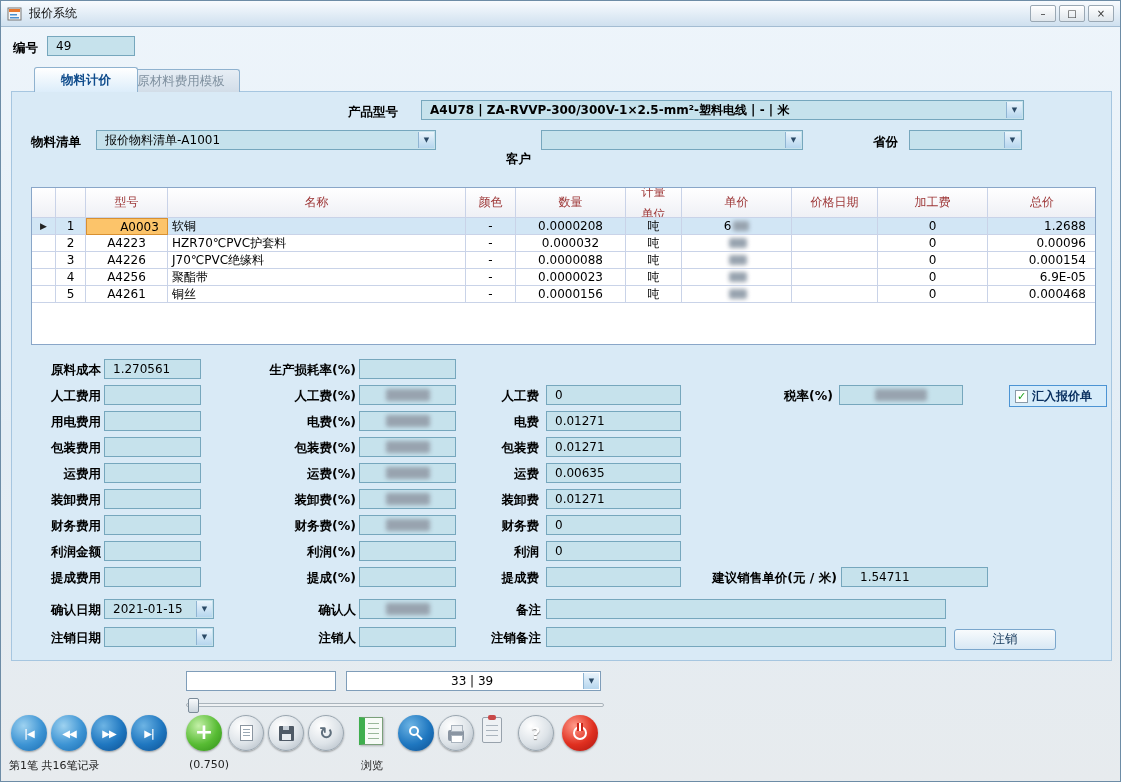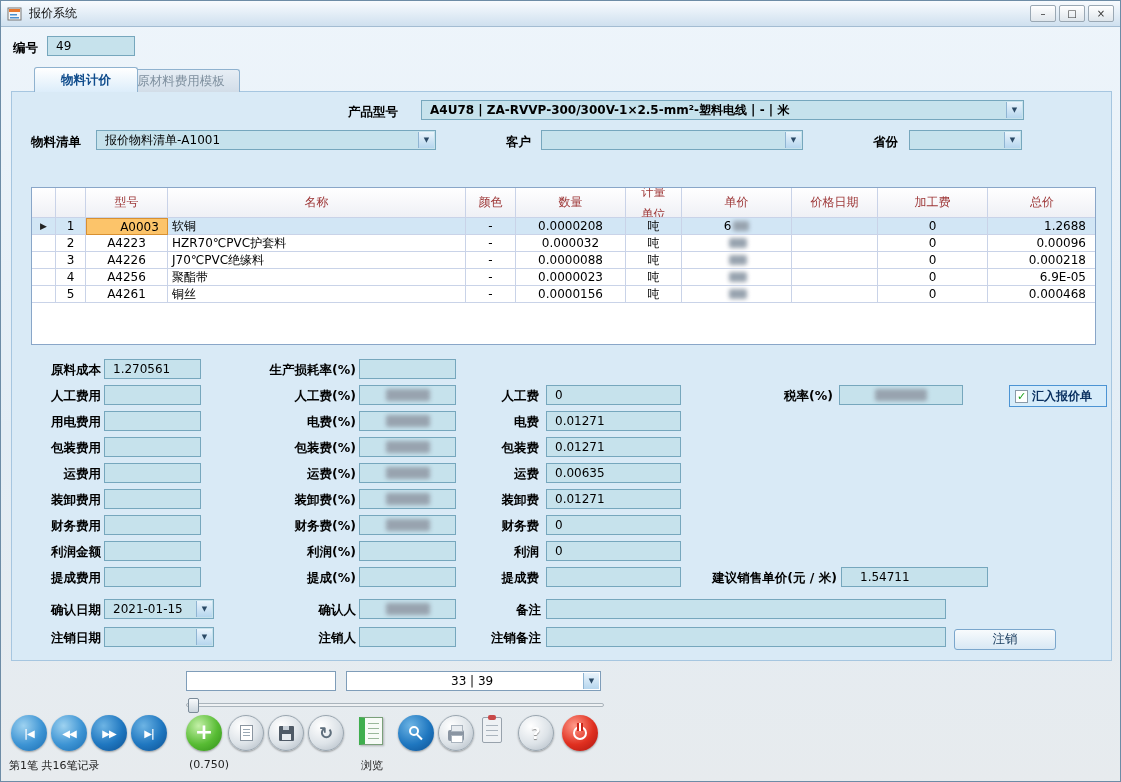--- a/index.html
+++ b/index.html
@@ -126,21 +126,21 @@
   <div class="tbx combo bold" style="left:420px;top:99px;width:603px;z-index:5">
     <span>A4U78 | ZA-RVVP-300/300V-1×2.5-mm²-塑料电线 | - | 米</span>
     <span class="arrow">▼</span>
   </div>
 
   <span class="slabel" style="left:30px;top:133px;z-index:5">物料清单</span>
   <div class="tbx combo" style="left:95px;top:129px;width:340px;z-index:5">
     <span>报价物料清单-A1001</span>
     <span class="arrow">▼</span>
   </div>
-  <span class="slabel" style="left:505px;top:133px;z-index:5">客户</span>
+  <span class="slabel" style="left:505px;top:150px;z-index:5">客户</span>
   <div class="tbx combo" style="left:540px;top:129px;width:262px;z-index:5">
     <span></span>
     <span class="arrow">▼</span>
   </div>
   <span class="slabel" style="left:872px;top:133px;z-index:5">省份</span>
   <div class="tbx combo" style="left:908px;top:129px;width:113px;z-index:5">
     <span></span>
     <span class="arrow">▼</span>
   </div>
 
@@ -218,21 +218,21 @@
           <div class="gcell" style="width: 82px;">A4226</div>
           <div class="gcell al" style="width: 298px;">J70℃PVC绝缘料</div>
           <div class="gcell" style="width: 50px;">-</div>
           <div class="gcell" style="width: 110px;">0.0000088</div>
           <div class="gcell" style="width: 56px;">吨</div>
           <div class="gcell" style="width: 110px;">
             <span class="redact" style="width: 18px; height: 10px; margin-left: 2px;"></span>
           </div>
           <div class="gcell" style="width: 86px;"></div>
           <div class="gcell" style="width: 110px;">0</div>
-          <div class="gcell ar" style="width: 109px;">0.000218</div>
+          <div class="gcell ar" style="width: 109px;">0.000154</div>
         </div>
         <div class="grow">
           <div class="gcell" style="width: 24px;"></div>
           <div class="gcell" style="width: 30px;">4</div>
           <div class="gcell" style="width: 82px;">A4256</div>
           <div class="gcell al" style="width: 298px;">聚酯带</div>
           <div class="gcell" style="width: 50px;">-</div>
           <div class="gcell" style="width: 110px;">0.0000023</div>
           <div class="gcell" style="width: 56px;">吨</div>
           <div class="gcell" style="width: 110px;">

